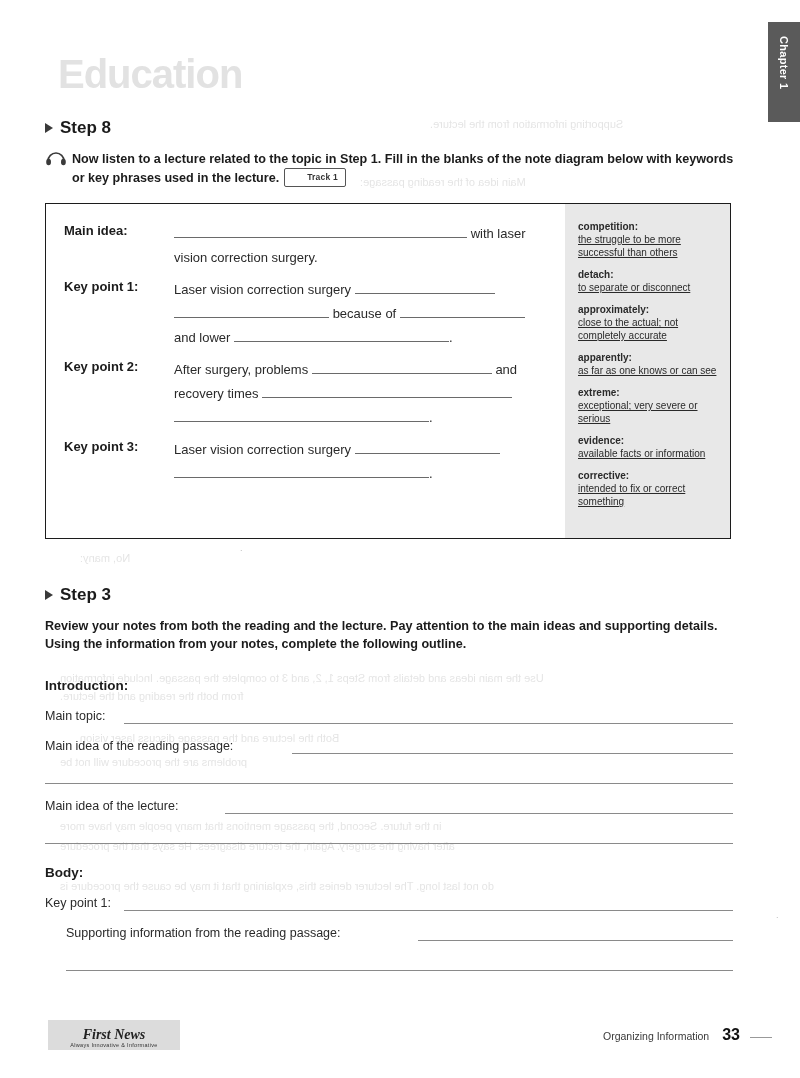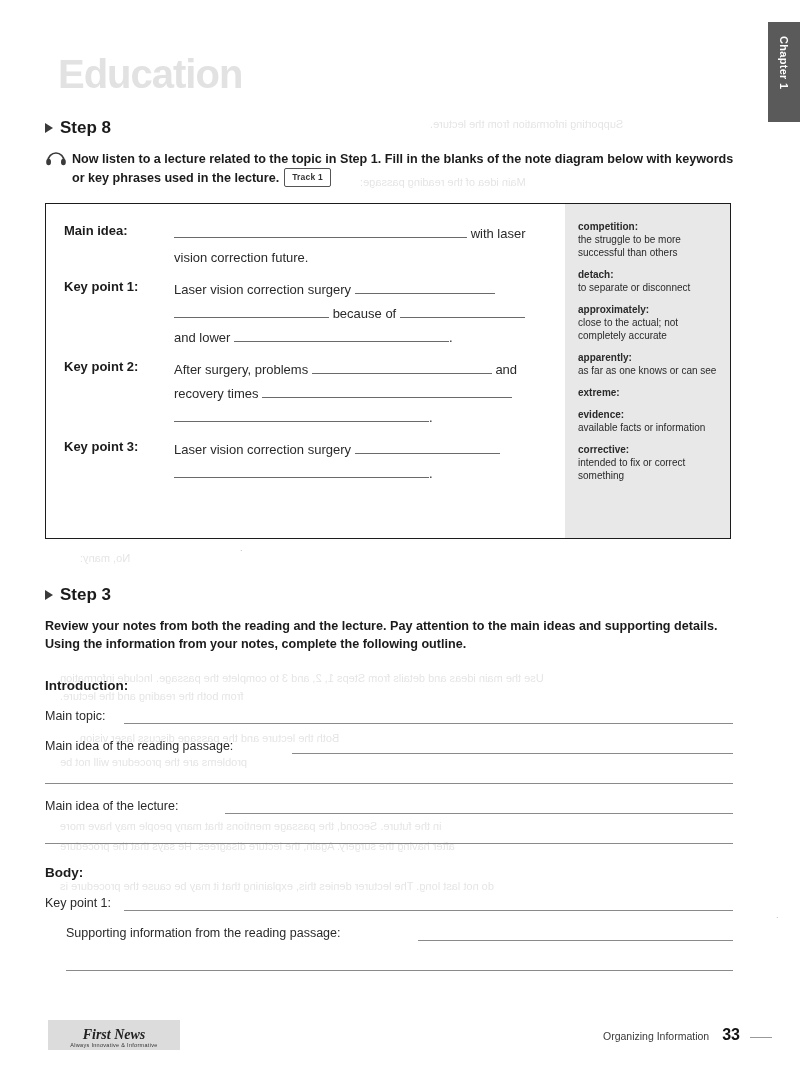--- a/index.html
+++ b/index.html
@@ -75,21 +75,21 @@
   }
   .headphone {
     position: absolute;
     width: 20px; height: 16px;
   }
   .track-badge {
     display: inline-block;
     border: 1px solid #555;
     border-radius: 2px;
     font-size: 8.5px; font-weight: bold;
-    padding: 2px 7px 2px 7px;
+    padding: 2px 7px 2px 22px;
     vertical-align: 2px;
     margin-left: 5px;
     letter-spacing: .2px;
     background: #fff;
     color: #333;
   }
 
   
   .note-box {
     position: absolute;
@@ -107,21 +107,21 @@
     position: absolute; right: 0; top: 0;
     width: 165px; height: 100%;
     background: #e8e8e8;
     padding: 16px 12px 0 13px;
     font-size: 10px;
     line-height: 1.3;
     color: #2a2a2a;
   }
   .vocab { margin-bottom: 9px; }
   .vocab .w { font-weight: bold; display:block; }
-  .vocab .d { display:block; }
+  .vocab .d { display:block;text-decoration:underline; }
 
   .row { display: flex; margin-bottom: 4px; }
   .lbl {
     font-size: 13px; font-weight: bold; color: #1b1b1b;
     width: 110px; flex: none; padding-top: 1px;
   }
   .txt { font-size: 13px; color: #2a2a2a; line-height: 1.85; }
   .blank {
     display: inline-block;
     border-bottom: 1px solid #6a6a6a;
@@ -218,21 +218,21 @@
 
   <div class="note-box">
 
     <div class="note-left">
 
       <div class="row">
         <div class="lbl">Main idea:</div>
         <div class="txt">
           <span class="blank" style="width:293px;"></span>
           <span>with laser</span><br>
-          <span>vision correction future.</span>
+          <span>vision correction surgery.</span>
         </div>
       </div>
 
       <div class="row" style="margin-top:8px;">
         <div class="lbl">Key point 1:</div>
         <div class="txt">
           <span>Laser vision correction surgery</span>
           <span class="blank" style="width:140px;"></span><br>
           <span class="blank" style="width:155px;"></span>
           <span>because of</span>
@@ -277,20 +277,21 @@
         <div class="vocab">
           <span class="w">approximately:</span>
           <span class="d">close to the actual; not completely accurate</span>
         </div>
         <div class="vocab">
           <span class="w">apparently:</span>
           <span class="d">as far as one knows or can see</span>
         </div>
         <div class="vocab">
           <span class="w">extreme:</span>
+          <span class="d">exceptional; very severe or serious</span>
         </div>
         <div class="vocab">
           <span class="w">evidence:</span>
           <span class="d">available facts or information</span>
         </div>
         <div class="vocab">
           <span class="w">corrective:</span>
           <span class="d">intended to fix or correct something</span>
         </div>
       </div>

